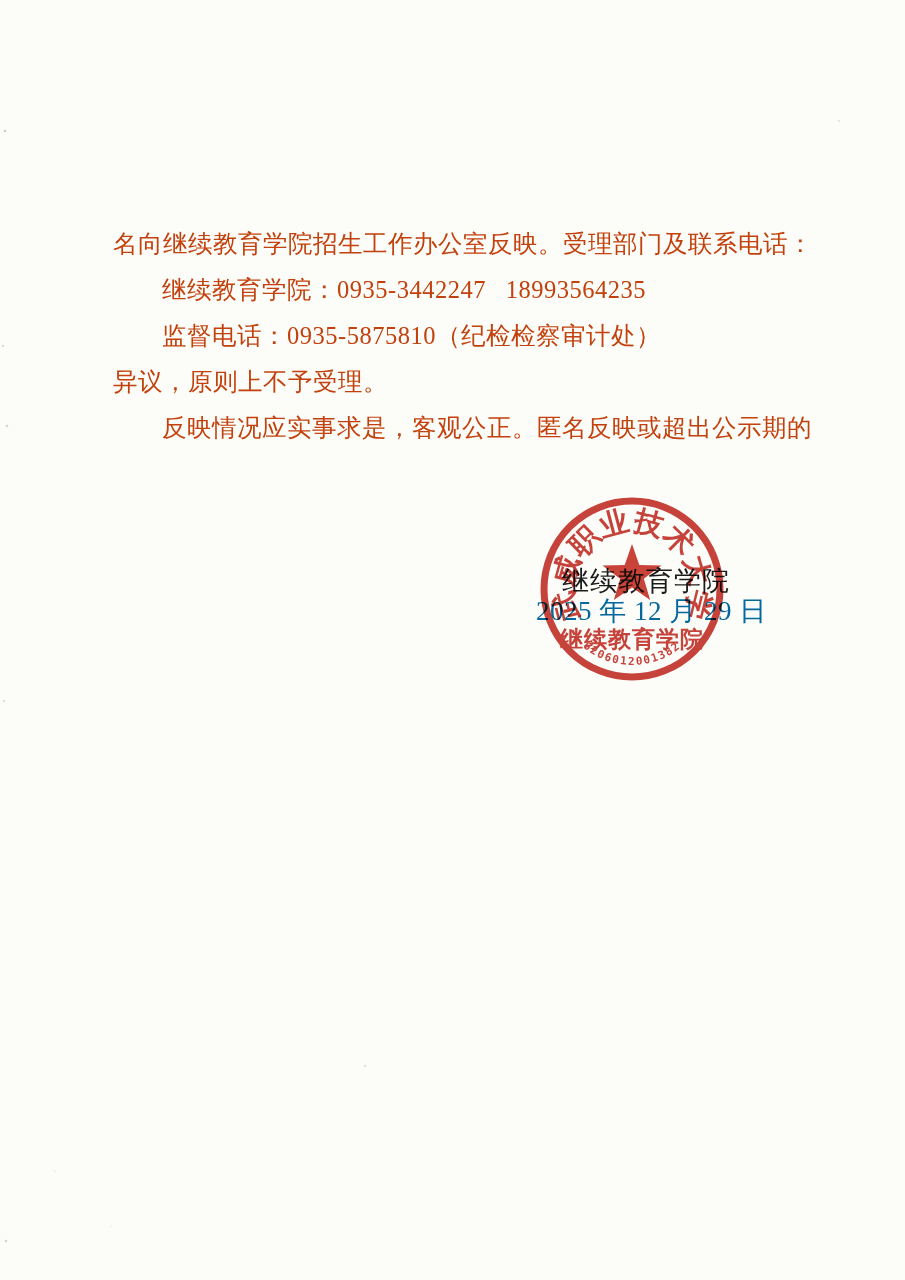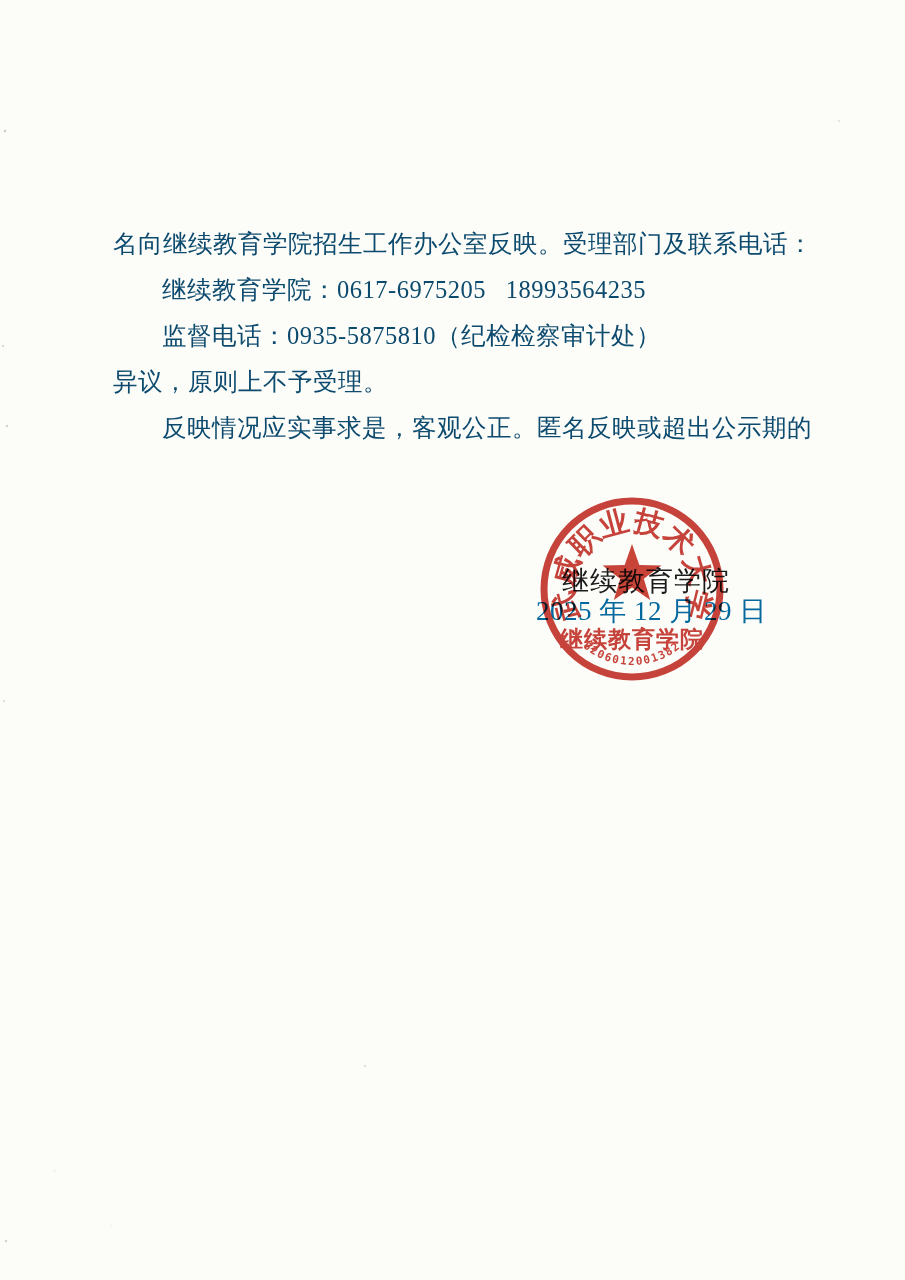--- a/index.html
+++ b/index.html
@@ -11,21 +11,21 @@
     overflow:hidden;
     font-family:"Liberation Serif","DejaVu Serif",serif;
   }
   
   .body-text{
     position:absolute;
     left:113px;top:221px;
     width:710px;
     font-size:24.5px;
     line-height:46px;
-    color:#0c4a6e;
+    color:#c2410c;
     letter-spacing:0.5px;
   }
   .line{white-space:pre;}
   .line.indent{padding-left:49px;}
   
   .signature{
     position:absolute;
     left:562px;top:563px;
     font-size:27px;color:#1b1b1b;
     letter-spacing:1px;
@@ -76,21 +76,21 @@
 </style>
 </head>
 <body>
 
 <div class="page">
 
   <div class="specks"></div>
 
   <div class="body-text">
     <div class="line">名向继续教育学院招生工作办公室反映。受理部门及联系电话：</div>
-    <div class="line indent">继续教育学院：0617-6975205   18993564235</div>
+    <div class="line indent">继续教育学院：0935-3442247   18993564235</div>
     <div class="line indent">监督电话：0935-5875810（纪检检察审计处）</div>
     <div class="line">异议，原则上不予受理。</div>
     <div class="line indent">反映情况应实事求是，客观公正。匿名反映或超出公示期的</div>
   </div>
 
   <div class="seal">
     <svg viewBox="0 0 210 210" width="210" height="210">
       <defs>
         <path id="arcTop" d="M 54.8 134 A 58 58 0 1 1 155.2 134" fill="none"></path>
         <path id="arcBottom" d="M 58.2 164.9 A 76 76 0 0 0 151.8 164.9" fill="none"></path>

